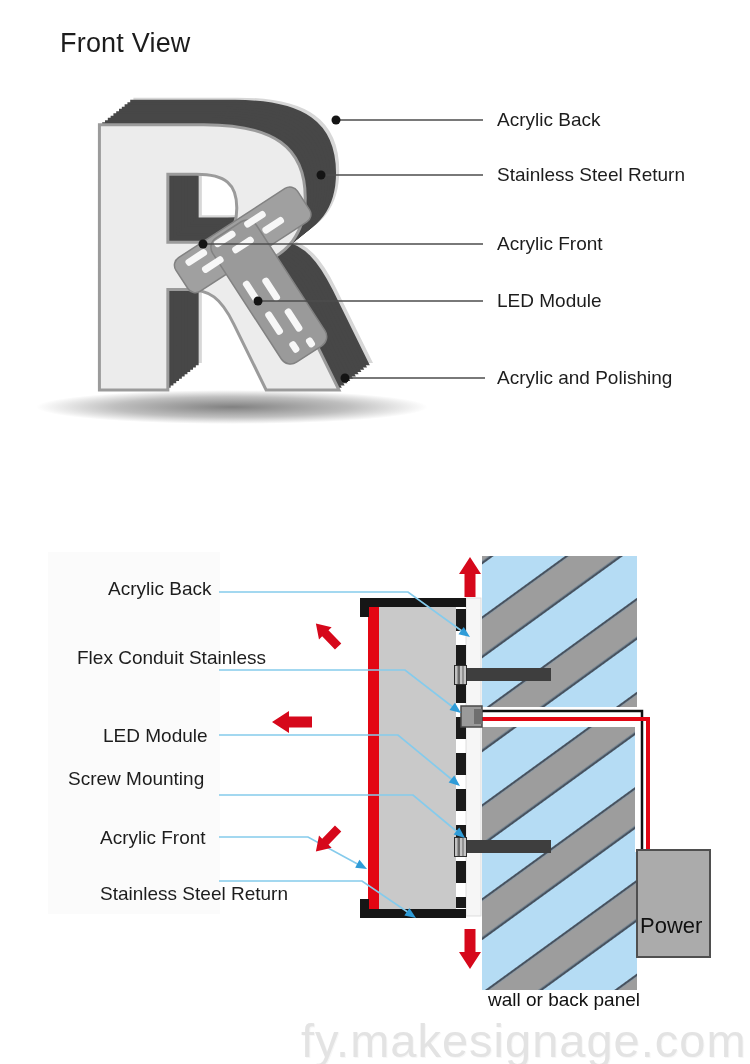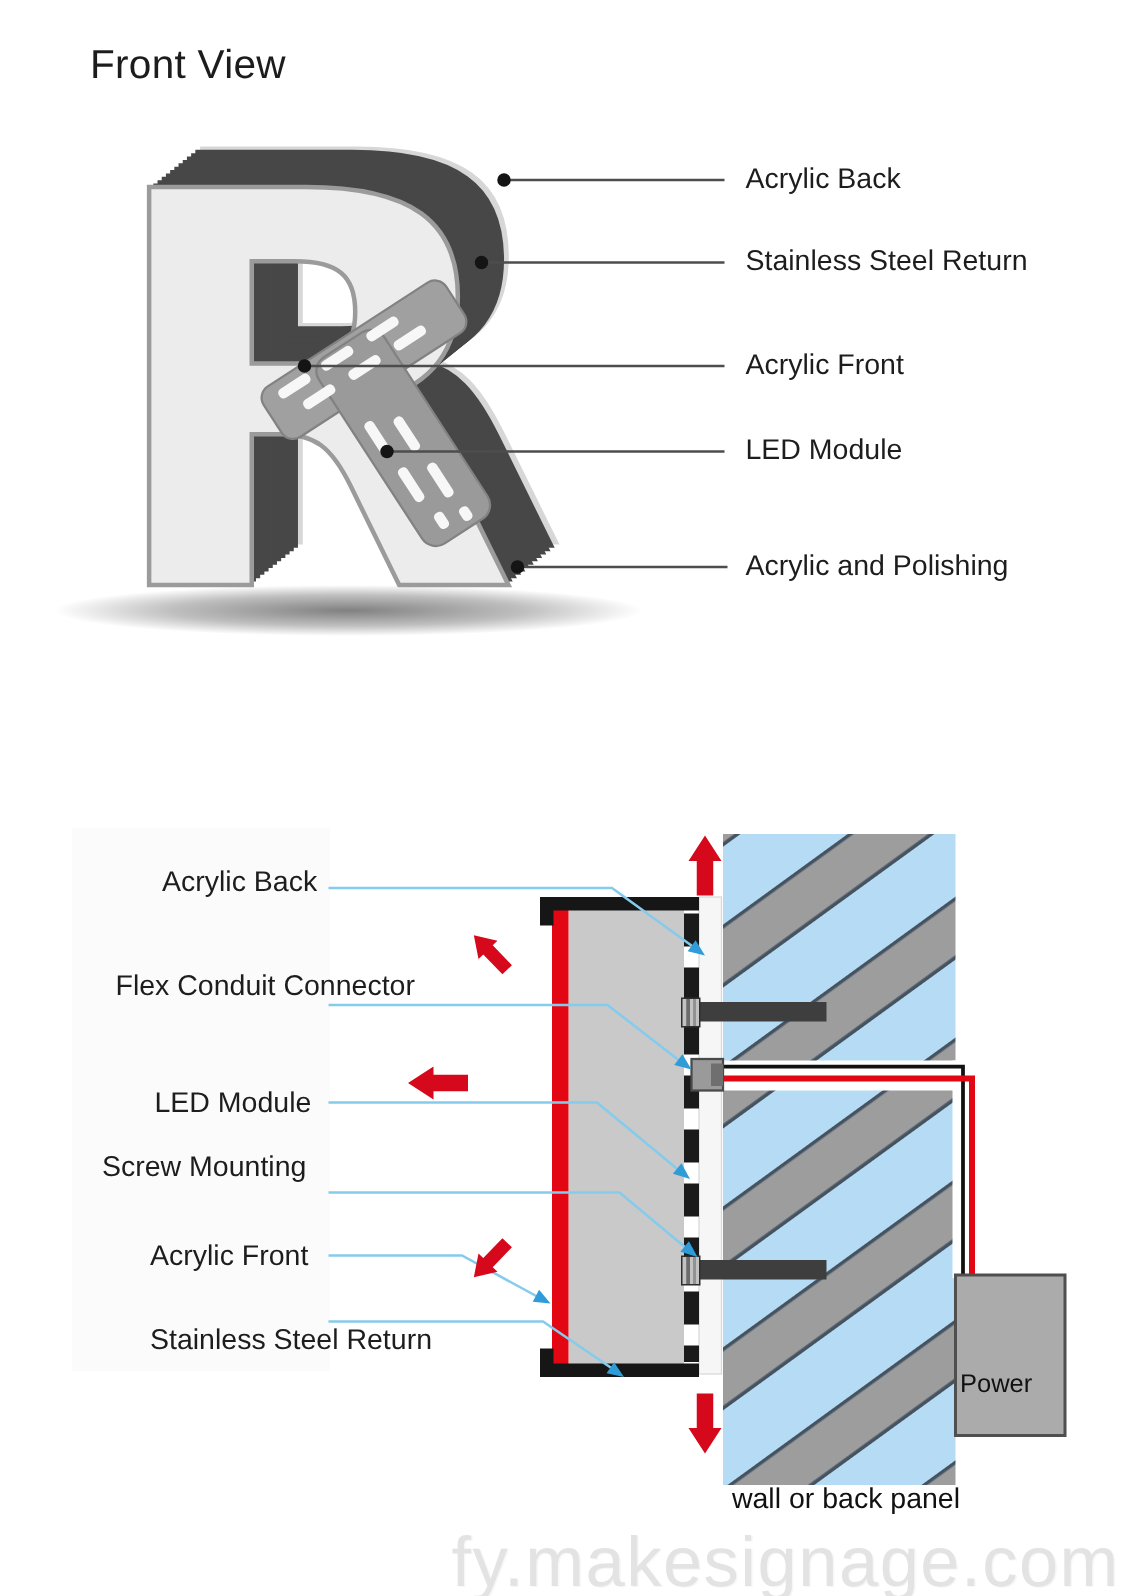--- a/index.html
+++ b/index.html
@@ -4,21 +4,21 @@
 <style>
   html,body{margin:0;padding:0;background:#fff;}
   body{width:750px;height:1064px;overflow:hidden;font-family:"Liberation Sans","DejaVu Sans",sans-serif;}
   .canvas{position:relative;width:750px;height:1064px;background:#fff;overflow:hidden;padding-left:40px;}
   .art{position:absolute;left:0;top:0;z-index:1;}
   .section-title{position:absolute;left:60px;font-size:27px;font-weight:500;color:#1c1c1c;z-index:3;letter-spacing:.2px;}
   #front-title{top:28px;}
   #side-title{top:482px;}
   .fv-label{position:absolute;left:497px;font-size:19px;color:#1d1d1d;white-space:nowrap;z-index:3;}
   .sv-label{position:absolute;font-size:19px;color:#1d1d1d;white-space:nowrap;z-index:3;}
-  .power-label{position:absolute;left:640px;top:913px;font-size:17px;color:#111;z-index:3;}
+  .power-label{position:absolute;left:640px;top:913px;font-size:22px;color:#111;z-index:3;}
   .wall-label{position:absolute;left:478px;top:989px;width:172px;text-align:center;font-size:19px;color:#111;z-index:3;white-space:nowrap;}
   .watermark{position:absolute;left:301px;top:1013px;font-size:47px;color:#e3e3e3;letter-spacing:1px;white-space:nowrap;z-index:4;text-shadow:1px 1px 0 #f7f7f7;}
 </style>
 </head>
 <body>
 
 <div class="canvas">
 
   <svg class="art" width="750" height="1064" viewBox="0 0 750 1064" xmlns="http://www.w3.org/2000/svg" xmlns:xlink="http://www.w3.org/1999/xlink">
     <defs>
@@ -159,21 +159,21 @@
 
   <div class="section-title" id="front-title">Front View</div>
 
   <div class="fv-label" style="top:109px">Acrylic Back</div>
   <div class="fv-label" style="top:164px">Stainless Steel Return</div>
   <div class="fv-label" style="top:233px">Acrylic Front</div>
   <div class="fv-label" style="top:290px">LED Module</div>
   <div class="fv-label" style="top:367px">Acrylic and Polishing</div>
 
   <div class="sv-label" style="left:108px;top:578px">Acrylic Back</div>
-  <div class="sv-label" style="left:77px;top:647px">Flex Conduit Connector</div>
+  <div class="sv-label" style="left:77px;top:647px">Flex Conduit Stainless</div>
   <div class="sv-label" style="left:103px;top:725px">LED Module</div>
   <div class="sv-label" style="left:68px;top:768px">Screw Mounting</div>
   <div class="sv-label" style="left:100px;top:827px">Acrylic Front</div>
   <div class="sv-label" style="left:100px;top:883px">Stainless Steel Return</div>
 
   <div class="power-label">Power</div>
   <div class="wall-label">wall or back panel</div>
 
   <div class="watermark">fy.makesignage.com</div>
 </div>

